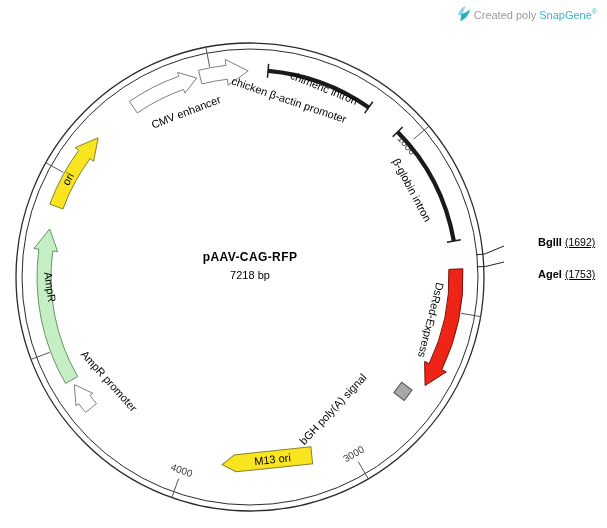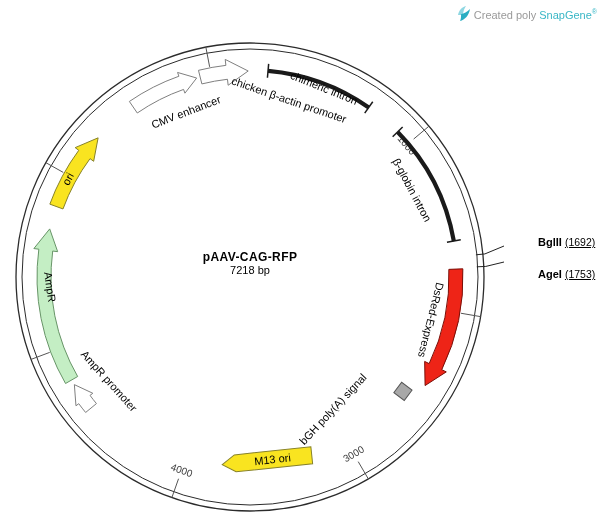--- a/index.html
+++ b/index.html
@@ -5,21 +5,21 @@
   html,body{margin:0;padding:0;background:#fff;}
   #screen{position:relative;width:607px;height:528px;background:#ffffff;overflow:hidden;
           font-family:"Liberation Sans",sans-serif;}
   #map-svg{position:absolute;left:0;top:0;}
   .watermark{position:absolute;top:6px;right:10px;display:flex;align-items:center;gap:4px;
              font-size:11px;color:#9a9a9a;}
   .watermark .brand{color:#39b7c6;}
   .watermark sup{font-size:7px;color:#39b7c6;vertical-align:super;}
   .title-block{position:absolute;left:250px;top:250px;transform:translateX(-50%);text-align:center;}
   .plasmid-name{font-size:12px;font-weight:bold;color:#000;letter-spacing:.4px;}
-  .plasmid-size{font-size:11px;color:#000;}
+  .plasmid-size{font-size:11px;color:#000;margin-top:5px;}
   .enzyme{position:absolute;font-size:11px;color:#000;white-space:nowrap;}
   .enzyme .ename{font-weight:bold;padding-left:30px;}
   .enzyme .epos{font-size:10.5px;text-decoration:underline;}
   svg text{font-family:"Liberation Sans",sans-serif;}
 </style>
 </head>
 <body>
 
 <div id="screen">
 

